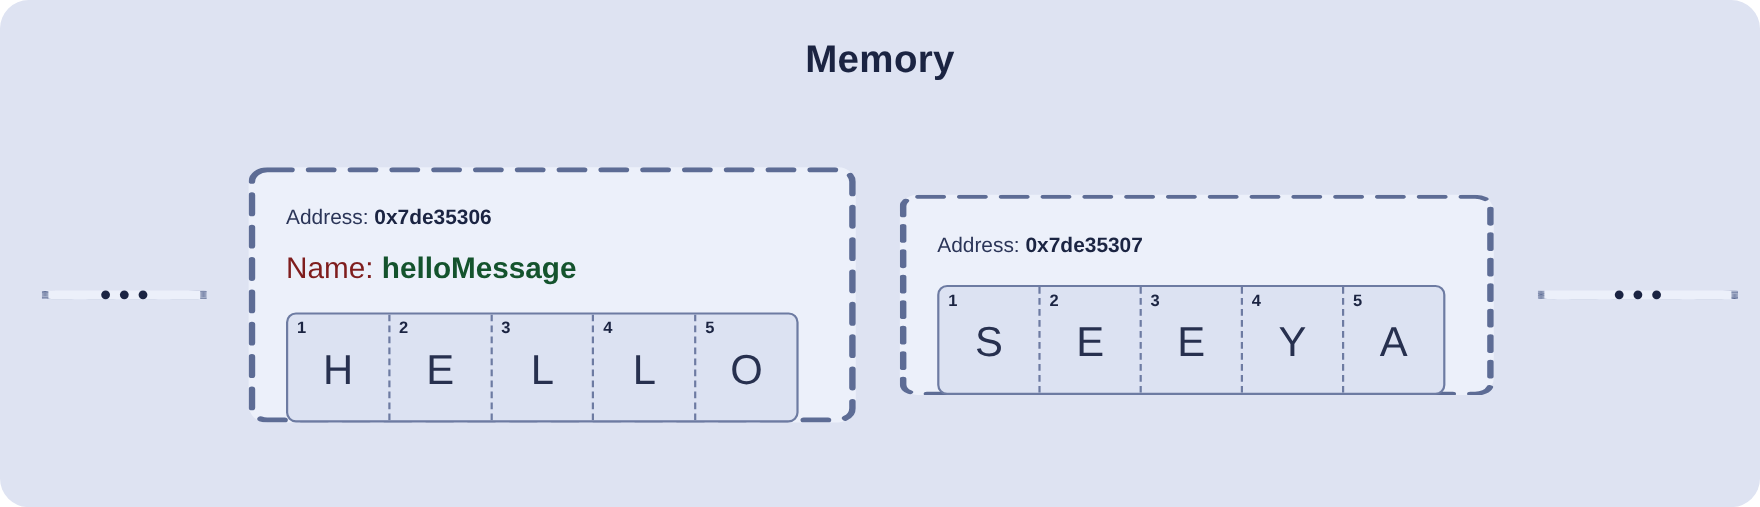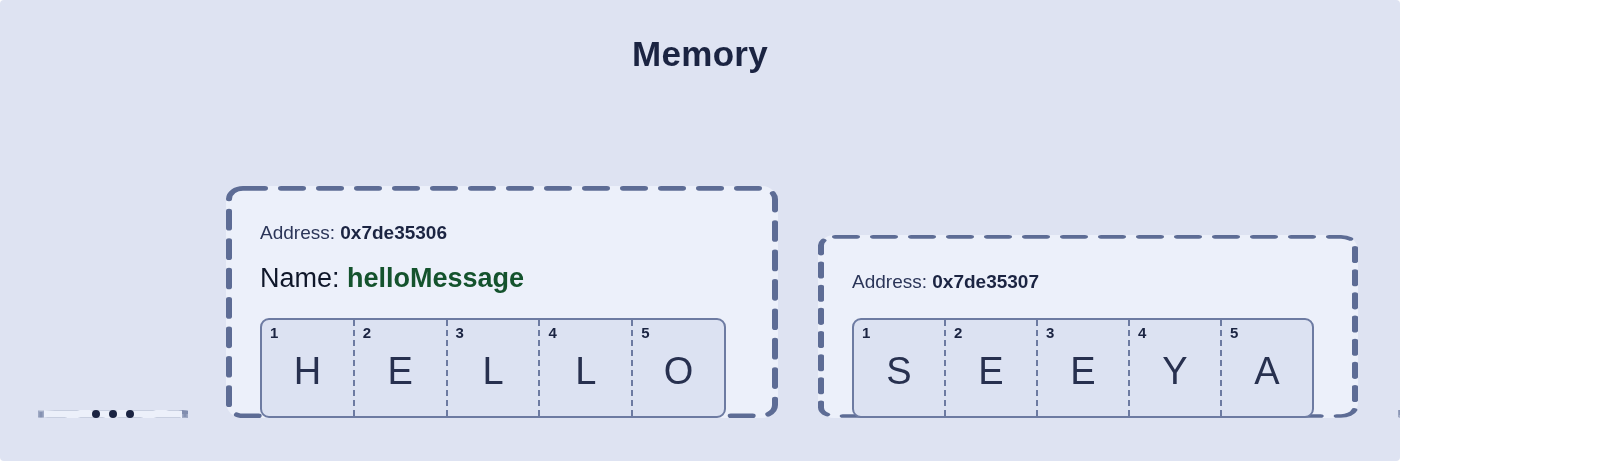--- a/index.html
+++ b/index.html
@@ -10,24 +10,24 @@
   body {
     width: 1600px;
     height: 461px;
     font-family: "Liberation Sans", sans-serif;
     -webkit-font-smoothing: antialiased;
   }
 
   .memory-container {
     position: relative;
     box-sizing: border-box;
-    width: 1400px;
+    width: 1600px;
     height: 461px;
     background: #dee3f2;
-    border-radius: 4px;
+    border-radius: 26px;
     padding: 0;
     overflow: hidden;
   }
 
   .memory-title {
     position: absolute;
     top: 34px;
     left: 0;
     width: 100%;
     text-align: center;
@@ -37,21 +37,21 @@
     letter-spacing: 0.3px;
   }
 
   .memory-row {
     position: absolute;
     top: 118px;
     left: 38px;
     right: 38px;
     height: 300px;
     display: flex;
-    align-items: flex-end;
+    align-items: center;
   }
 
   
   .ellipsis-block {
     flex: 0 0 150px;
     background: #ecf0fa;
     border-radius: 16px;
     position: relative;
     display: flex;
     align-items: center;
@@ -108,21 +108,21 @@
   .addr-line .label { font-weight: normal; color: #2b3558; }
   .addr-line .value { font-weight: bold; color: #1b2442; }
 
   .name-line {
     font-size: 27px;
     color: #2b3558;
     margin: 17px 0 0 0;
     white-space: nowrap;
     line-height: 1.2;
   }
-  .name-line .label { font-weight: normal; color: #0f172a; }
+  .name-line .label { font-weight: normal; color: #7f1d1d; }
   .name-line .value { font-weight: bold; color: #14532d; }
 
   
   .char-strip {
     margin-top: 24px;
     display: flex;
     border: 2px solid #6d7ba2;
     border-radius: 9px;
     background: #dce2f2;
     overflow: hidden;

